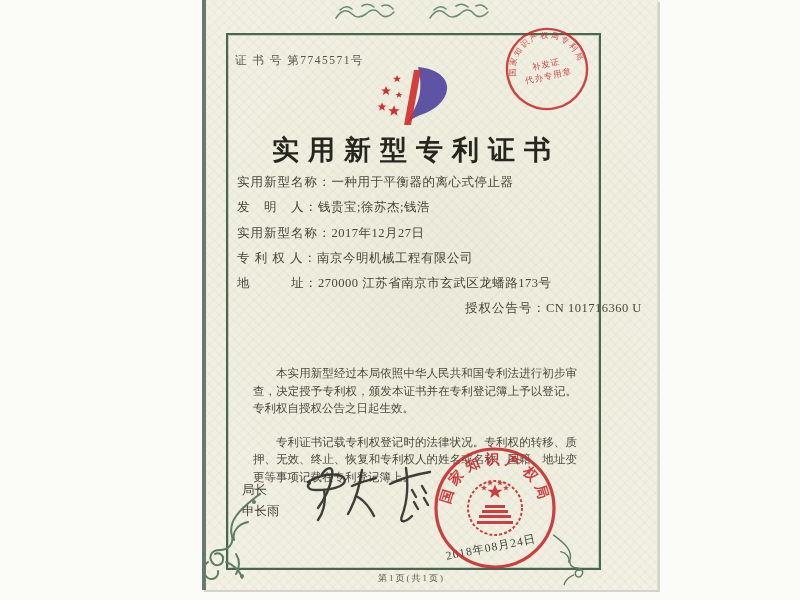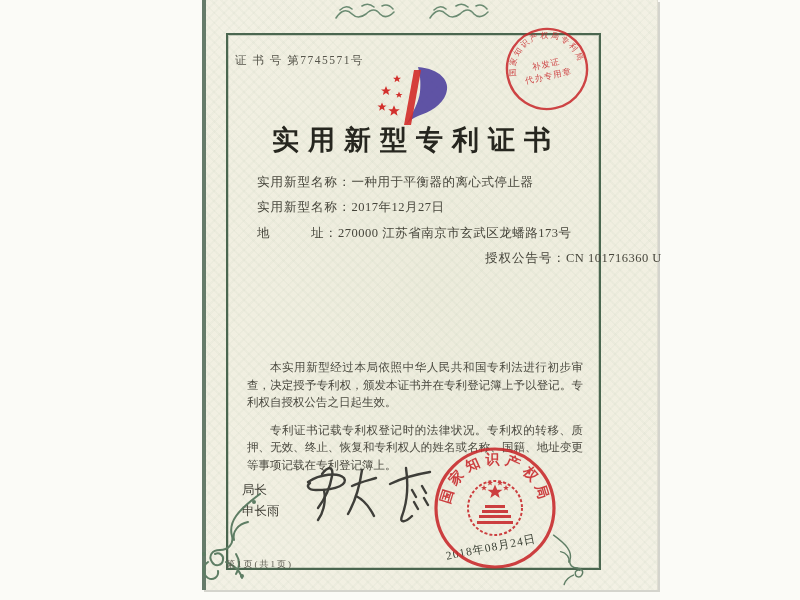--- a/index.html
+++ b/index.html
@@ -22,45 +22,45 @@
     position:absolute;left:20px;top:33px;width:371px;height:533px;
     border:2px solid #4a664f;
     box-shadow:inset 0 0 0 1px rgba(74,102,79,0.25);
   }
   .cert-no{
     position:absolute;left:29px;top:53px;font-size:11.5px;color:#55544a;
     letter-spacing:1.5px;
   }
   .logo{position:absolute;left:166px;top:64px;}
   .title{
-    position:absolute;left:20px;top:122px;width:371px;margin:0;
+    position:absolute;left:20px;top:132px;width:371px;margin:0;
     text-align:center;font-size:27px;font-weight:600;color:#26261f;
     letter-spacing:9px;text-indent:9px;
   }
   .fields{position:absolute;left:31px;top:170px;width:358px;font-size:12.5px;color:#46453b;}
-  .field-row{height:25.3px;line-height:25.3px;white-space:nowrap;position:relative;margin-left:20px;}
+  .field-row{height:25.3px;line-height:25.3px;white-space:nowrap;position:relative;}
   .flabel{letter-spacing:1px;}
   .fvalue{letter-spacing:0.5px;}
   .grant-right{position:absolute;left:228px;top:0;}
   .paras{
     position:absolute;left:31px;top:349px;width:356px;
     font-size:11.5px;line-height:17.6px;color:#4b4a40;text-align:justify;
   }
-  .paras p{margin:10px;text-indent:2em;}
+  .paras p{margin:16px;text-indent:2em;}
   .signer{position:absolute;left:36px;top:480px;font-size:12.5px;color:#3f3e35;line-height:21px;}
   .signature{position:absolute;left:88px;top:456px;}
   .seal{position:absolute;left:225px;top:444px;}
   .seal-date{
     position:absolute;left:220px;top:540px;width:130px;text-align:center;
     font-size:11.5px;color:#3a4034;letter-spacing:1px;
     transform:rotate(-11deg);
   }
   .corner-stamp{position:absolute;left:297px;top:25px;transform:rotate(-12deg);opacity:.85;}
   .footer{
-    position:absolute;left:20px;top:558px;width:371px;
+    position:absolute;left:20px;top:572px;width:371px;text-align:center;
     font-size:9px;color:#5a594e;letter-spacing:2px;
   }
   .orn-top-1{position:absolute;left:126px;top:2px;}
   .orn-top-2{position:absolute;left:220px;top:2px;}
   .flourish-bl{position:absolute;left:-10px;top:492px;}
   .flourish-br{position:absolute;left:334px;top:534px;}
   svg{display:block;}
 </style>
 </head>
 <body>
@@ -108,21 +108,27 @@
       <text x="44" y="54" text-anchor="middle" font-size="8.5" fill="#c8272a" letter-spacing="1">代办专用章</text>
     </svg>
 
     <h1 class="title">实用新型专利证书</h1>
 
     <div class="fields">
       <div class="field-row">
         <span class="flabel">实用新型名称：</span><span class="fvalue">一种用于平衡器的离心式停止器</span>
       </div>
       <div class="field-row">
+        <span class="flabel">发　明　人：</span><span class="fvalue">钱贵宝;徐苏杰;钱浩</span>
+      </div>
+      <div class="field-row">
         <span class="flabel">实用新型名称：</span><span class="fvalue">2017年12月27日</span>
+      </div>
+      <div class="field-row">
+        <span class="flabel">专 利 权 人：</span><span class="fvalue">南京今明机械工程有限公司</span>
       </div>
       <div class="field-row">
         <span class="flabel">地　　　址：</span><span class="fvalue">270000 江苏省南京市玄武区龙蟠路173号</span>
       </div>
       <div class="field-row">
         <span class="grant-right"><span class="flabel">授权公告号：</span><span class="fvalue">CN 101716360 U</span></span>
       </div>
     </div>
 
     <div class="paras">

